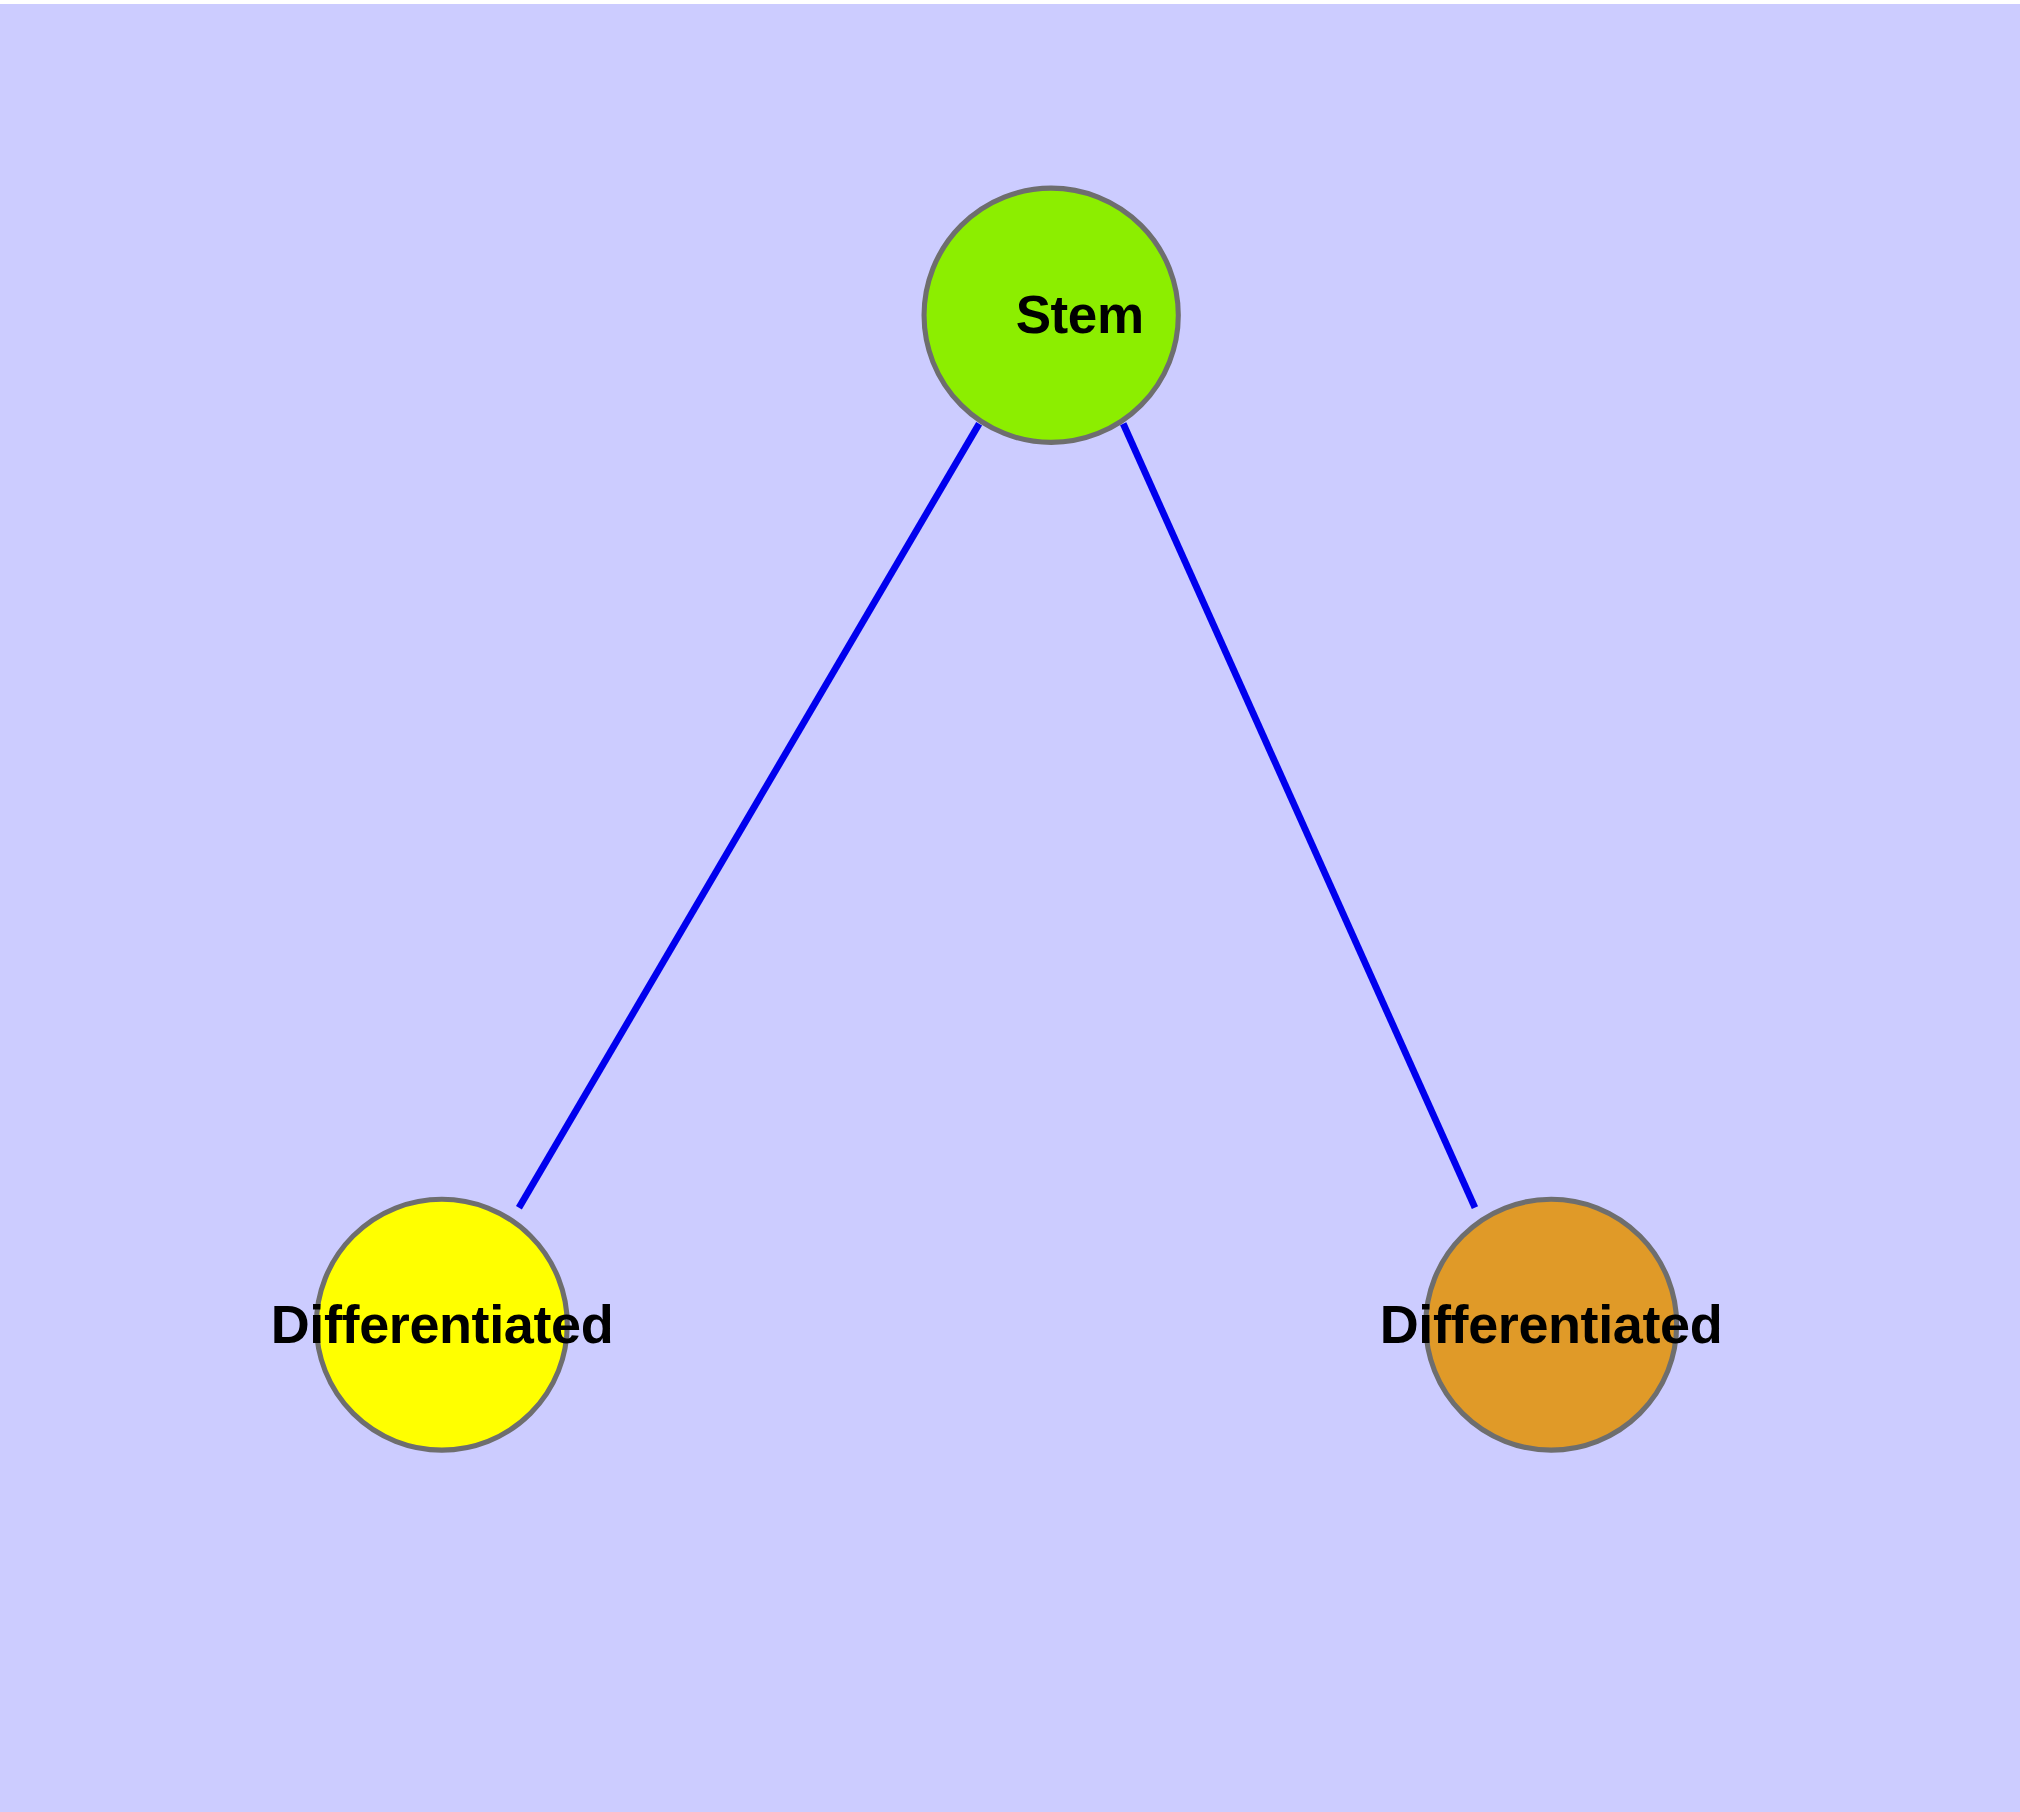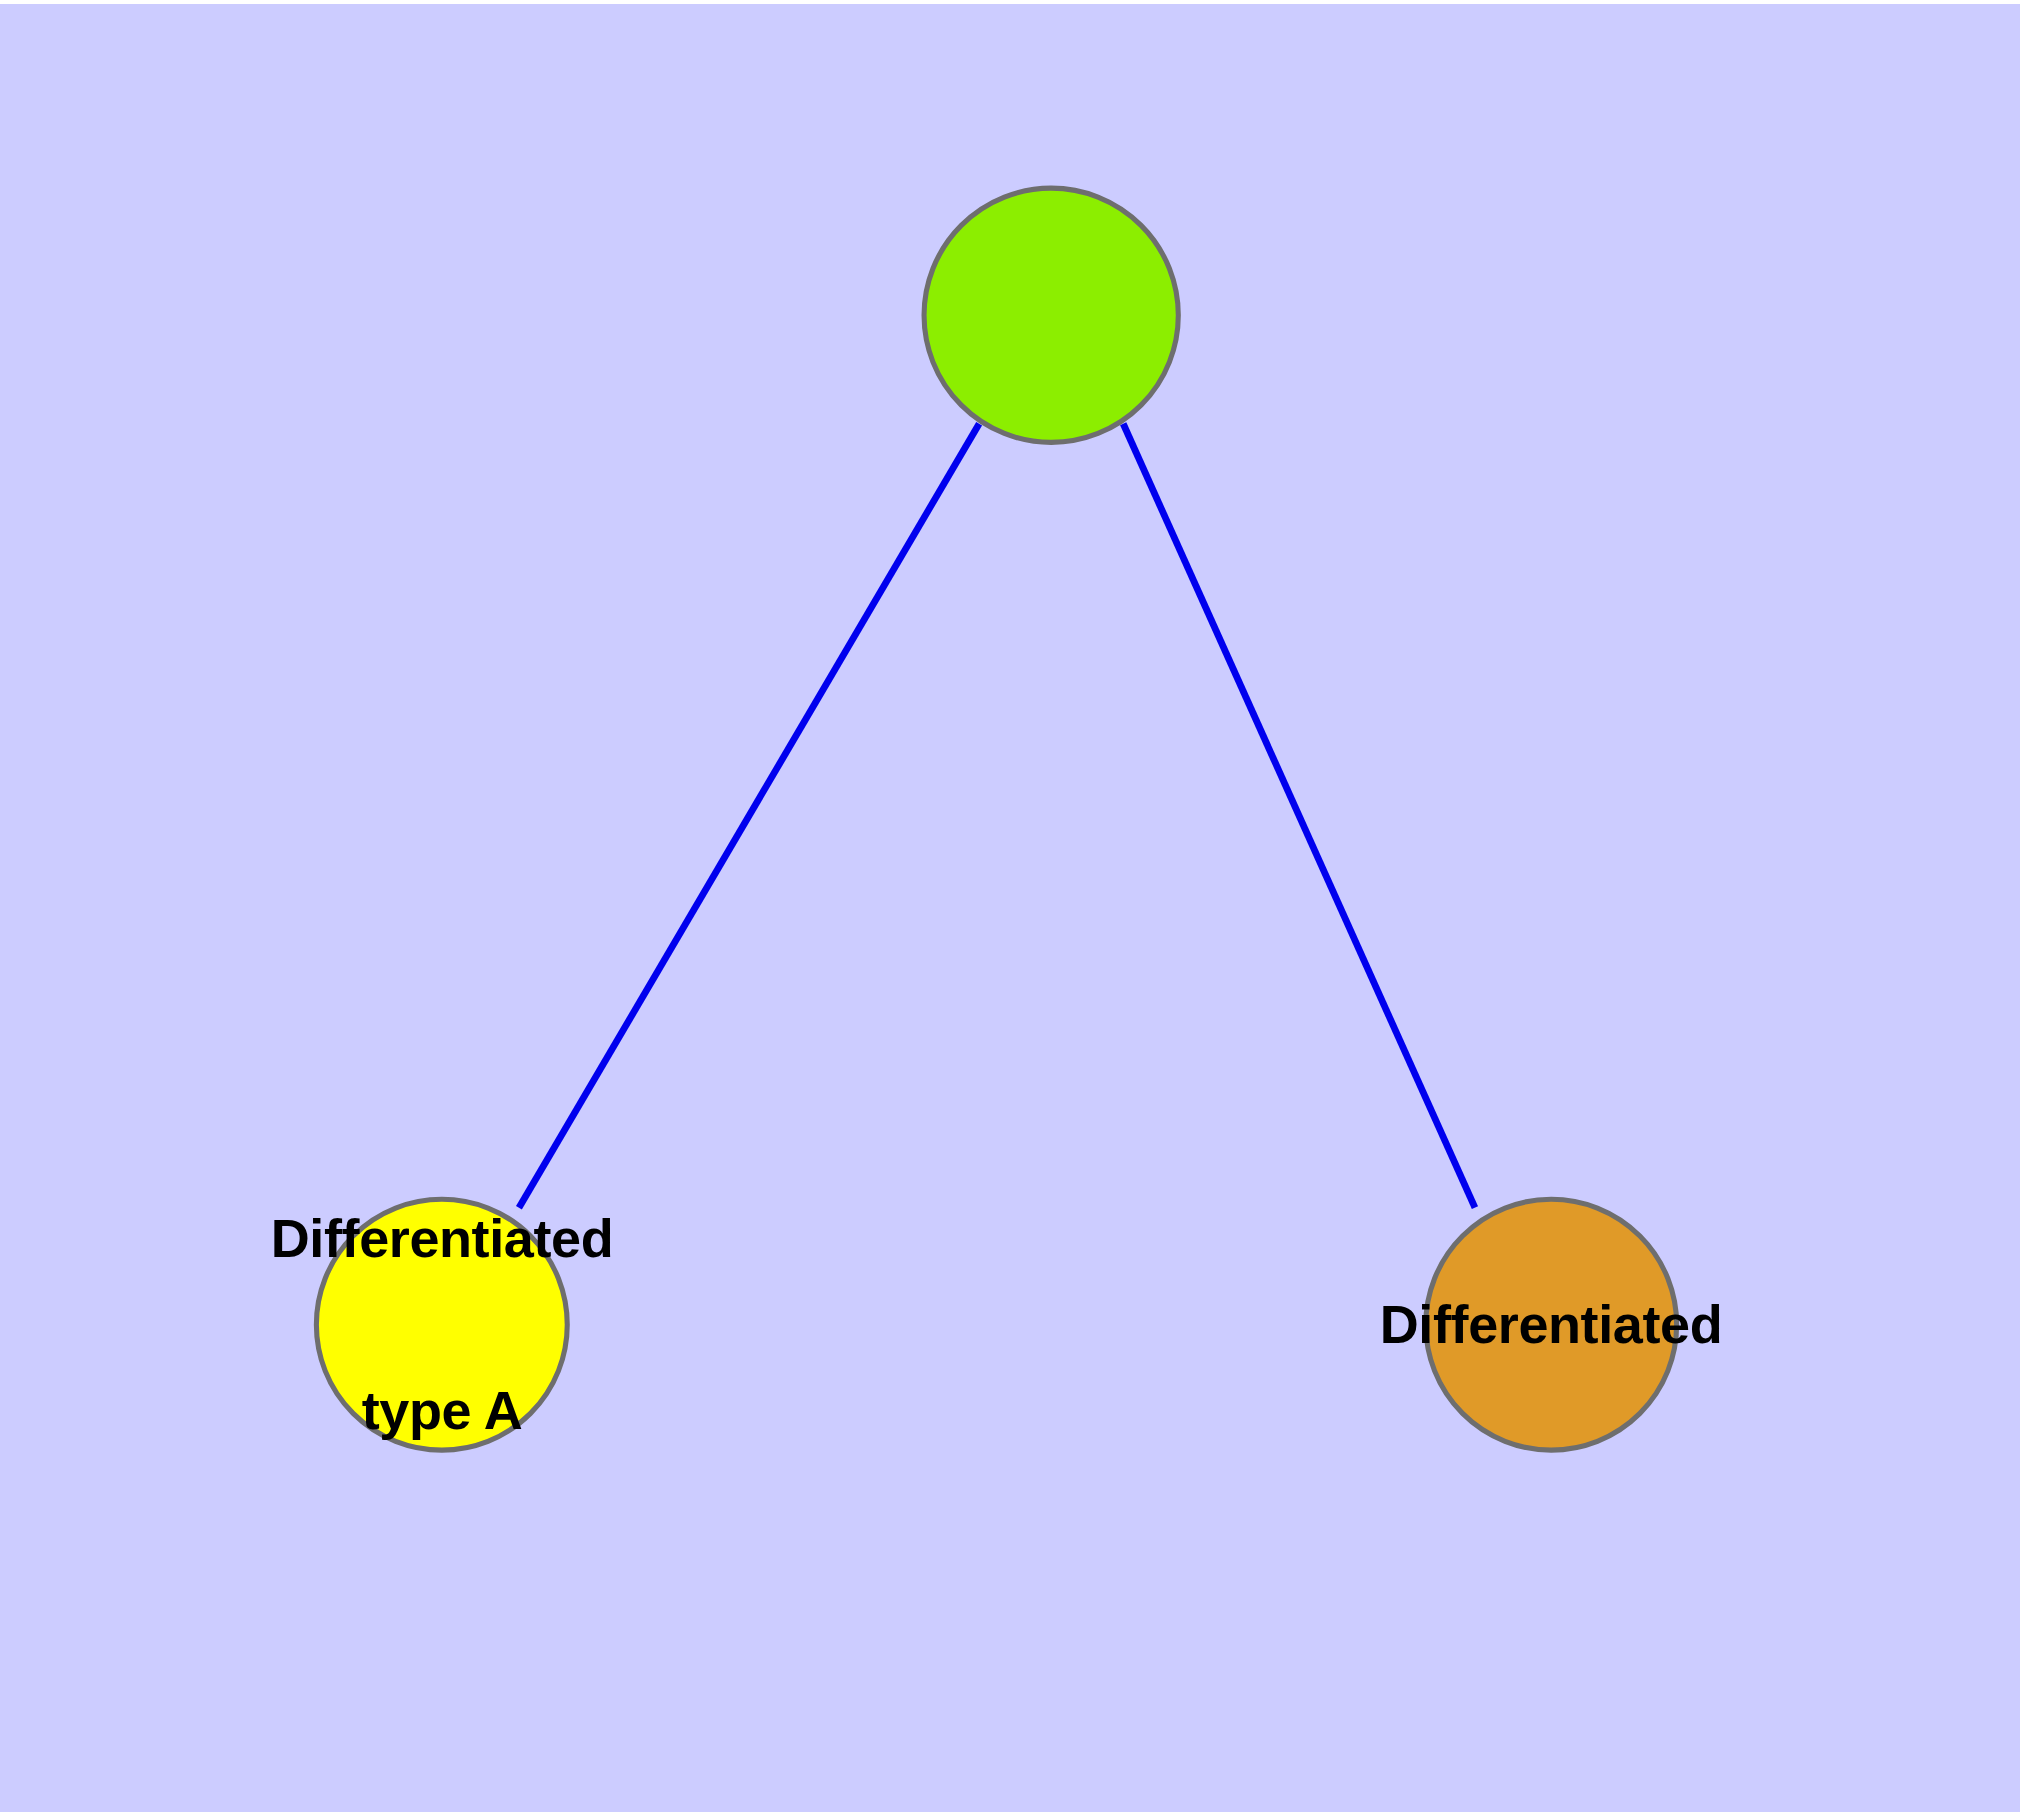--- a/index.html
+++ b/index.html
@@ -63,24 +63,26 @@
       <line x1="1325" y1="500" x2="1740" y2="1425" stroke="#0000ee" stroke-width="8" stroke-linecap="butt"></line>
     </g>
 
     <g>
       <circle cx="1240" cy="372" r="150" fill="#8cee00" stroke="#6e6e6e" stroke-width="6"></circle>
       <circle cx="521" cy="1563" r="148" fill="#ffff00" stroke="#6e6e6e" stroke-width="6"></circle>
       <circle cx="1830" cy="1563" r="148" fill="#e09a28" stroke="#6e6e6e" stroke-width="6"></circle>
     </g>
   </svg>
 
+  <div class="node-label root" style="left:1051px; top:315px;">
+    <span>Stem</span>
+  </div>
 
   <div class="node-label leaf" style="left:442px; top:1325px;">
     <div>Differentiated</div>
-    <div>type A</div>
   </div>
 
   <div class="node-label leaf" style="left:1551px; top:1325px;">
     <div>Differentiated</div>
   </div>
 
 </div>
 
 
 </body></html>

